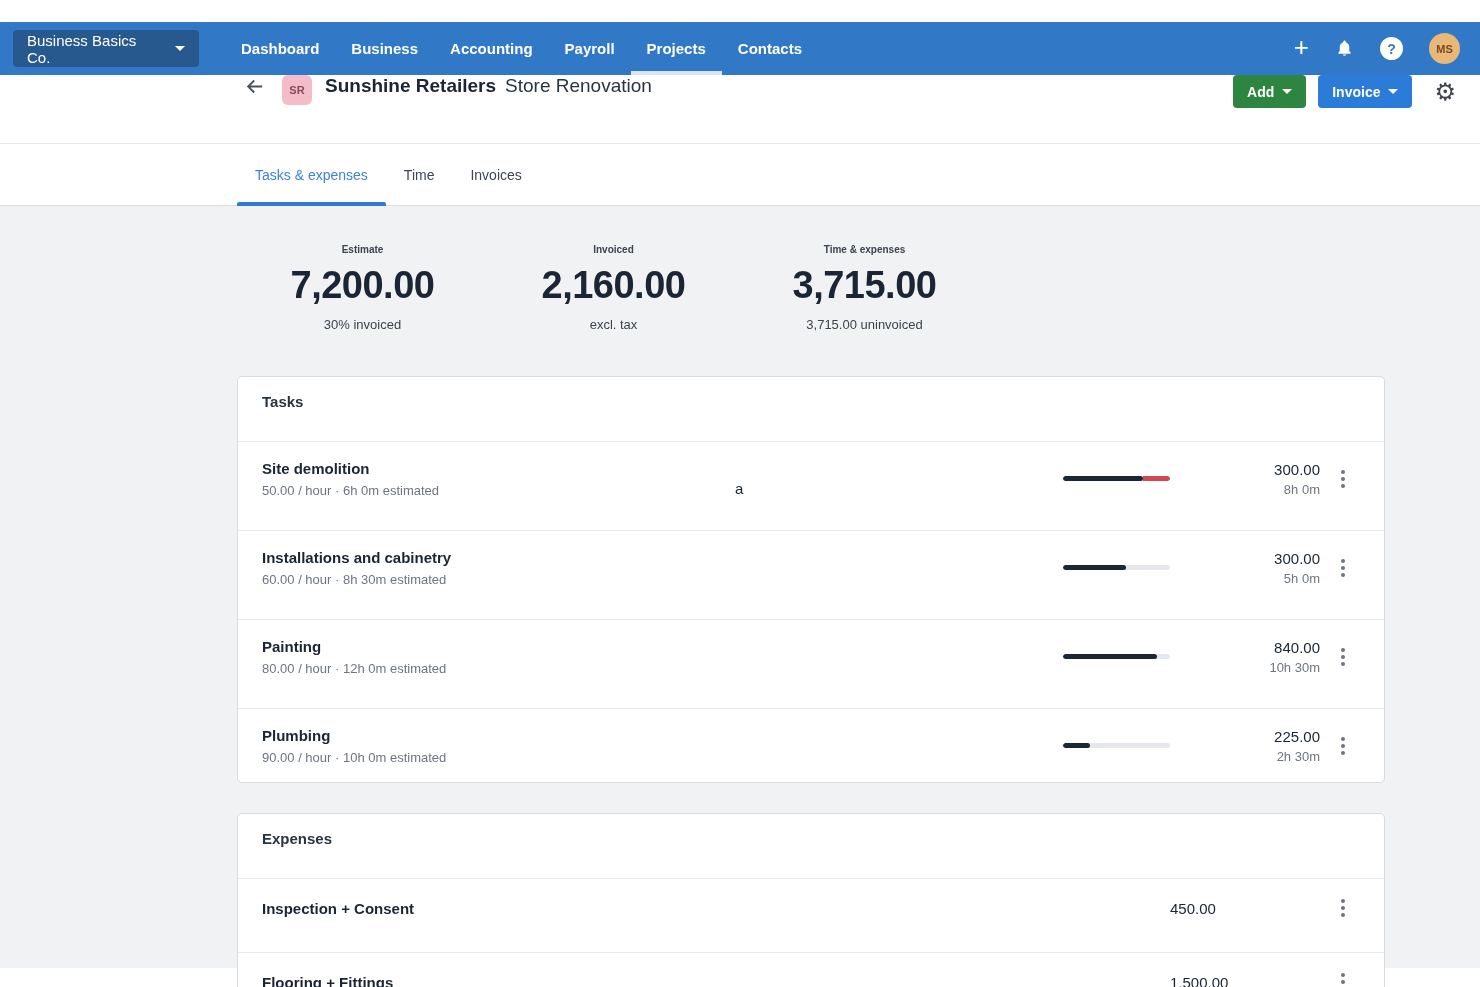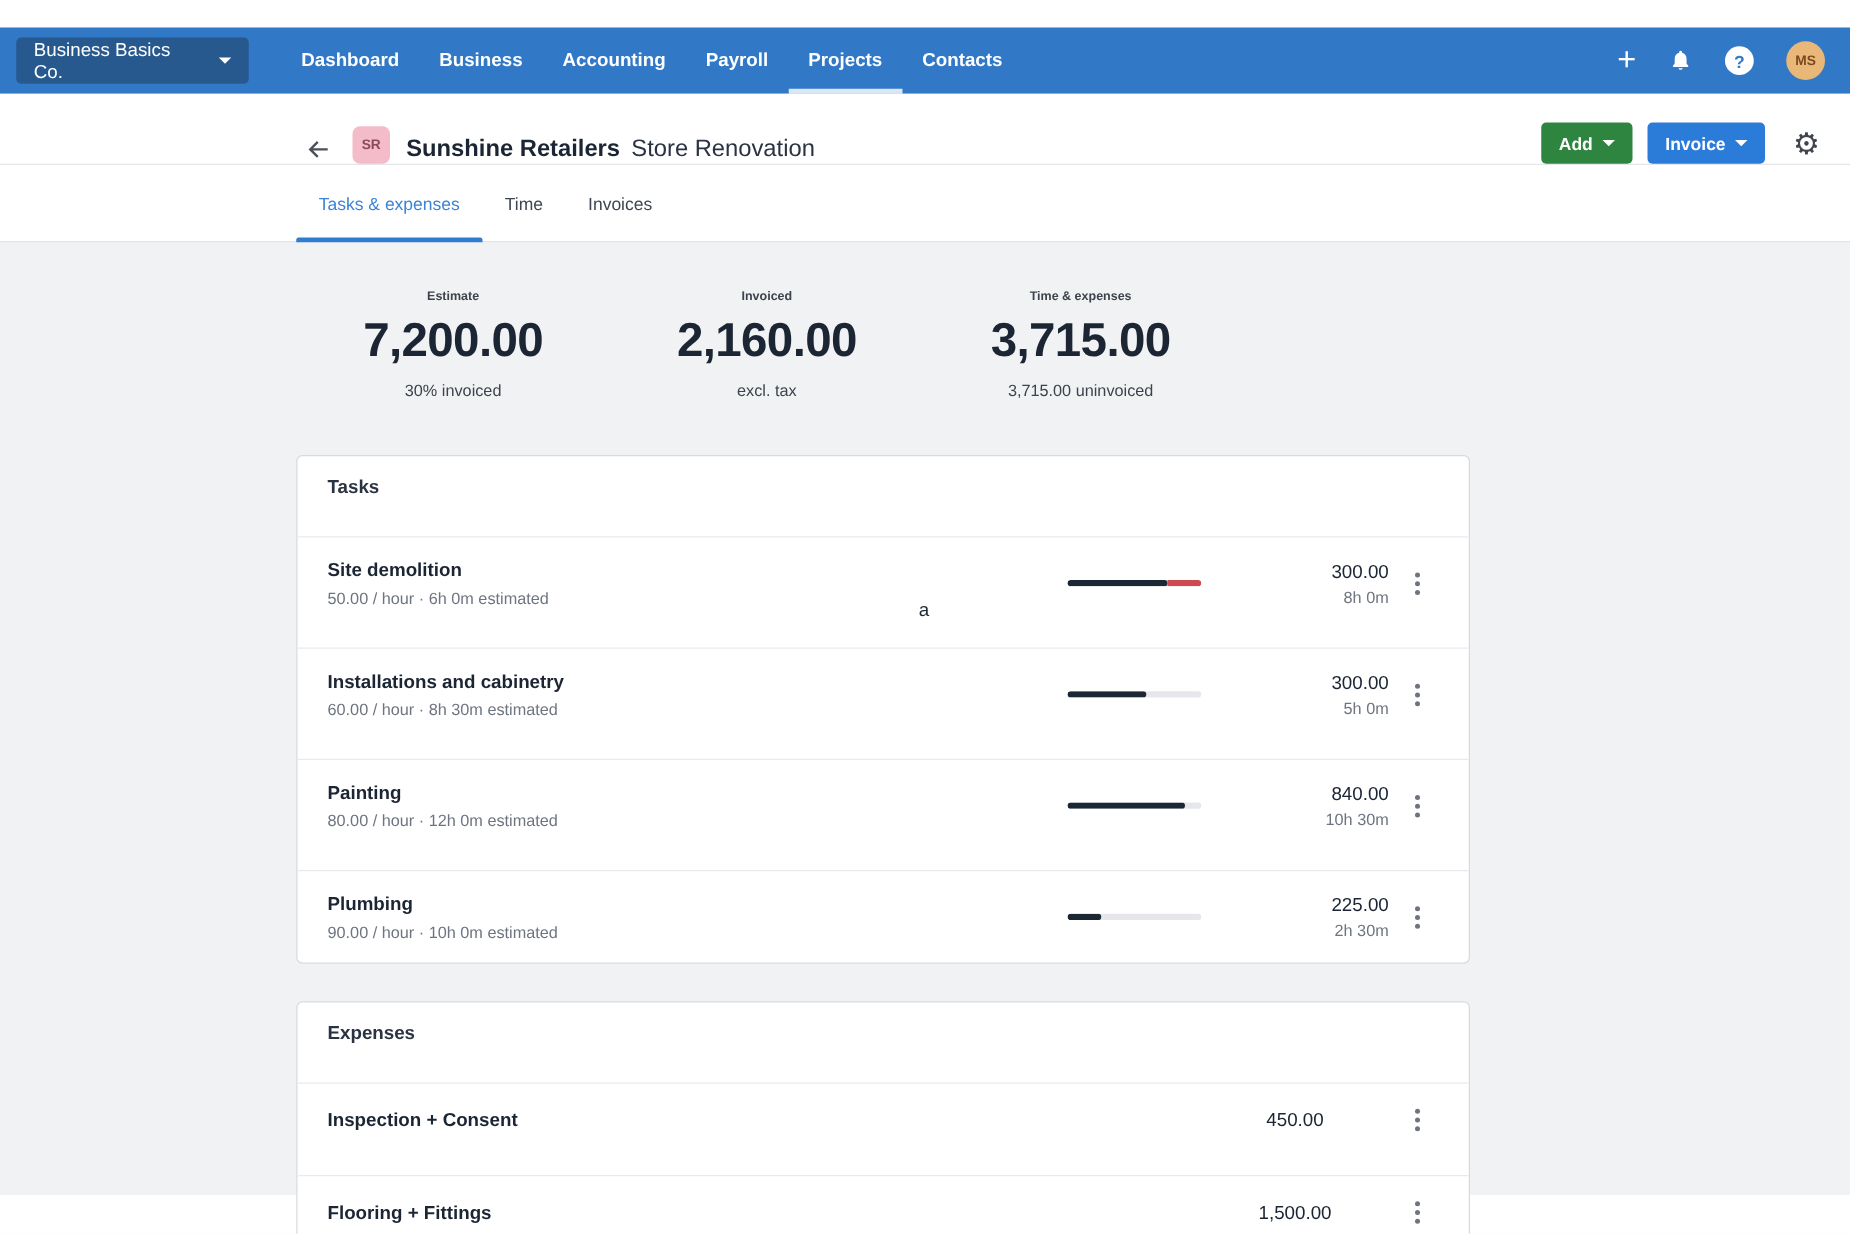--- a/index.html
+++ b/index.html
@@ -44,21 +44,21 @@
     align-items:center; justify-content:center; cursor:pointer;
   }
   .avatar {
     width:31px; height:31px; border-radius:50%; background:#e9b777;
     color:#7a4b22; font-size:11px; font-weight:bold; display:flex;
     align-items:center; justify-content:center; cursor:pointer;
   }
 
   
   .project-header {
-    height:57px; background:#ffffff; display:flex; align-items:flex-end;
+    height:69px; background:#ffffff; display:flex; align-items:flex-start;
     padding:0 24px 0 243px; border-bottom:1px solid #e3e6ea; position:relative;
   }
   .back-btn { cursor:pointer; display:flex; margin-right:16px; }
   .sr-badge {
     width:30px; height:30px; border-radius:6px; background:#f3bcc8;
     color:#8a4a57; font-size:11px; font-weight:bold; display:flex;
     align-items:center; justify-content:center; margin-right:13px;
   }
   .title-contact { font-size:19px; font-weight:bold; color:#1b2533; }
   .title-project { font-size:19px; color:#2a3342; margin-left:9px; }
@@ -94,21 +94,21 @@
   .content { background:#f1f2f4; height:762px; padding-top:38px; position:relative; }
   .bottom-strip { height:19px; background:#ffffff; }
 
   .summary { display:flex; width:1004px; margin:0 auto 0 237px; }
   .summary-col { width:251px; text-align:center; }
   .summary-label { font-size:10px; font-weight:bold; color:#3c434d; }
   .summary-value { font-size:38px; font-weight:bold; color:#1b2533; letter-spacing:-0.5px; margin:9px 0 10px; }
   .summary-sub { font-size:13px; color:#3c434d; }
 
   .card {
-    width:939px; margin-left:237px; background:#ffffff;
+    width:1148px; margin-left:237px; background:#ffffff;
     border:1px solid #d7dbe0; border-radius:5px;
   }
   .card-tasks { margin-top:44px; }
   .card-expenses { margin-top:30px; }
   .card-header {
     padding:16px 24px; font-size:15px; font-weight:bold; color:#2a3342;
   }
   .row { border-top:1px solid #e8eaee; display:flex; align-items:center; padding:14px 24px;margin-top:15px; }
   .task-row { min-height:74px; }
   .expense-row { min-height:53px; }
@@ -116,21 +116,21 @@
   .row-name { font-size:15px; font-weight:bold; color:#1b2533; }
   .row-detail { font-size:13px; color:#6e7580; margin-top:6px; }
 
   .bar { width:107px; height:5px; border-radius:3px; background:#e5e7ea; display:flex; overflow:hidden; }
   .bar-fill { height:5px; background:#1d2734; border-radius:3px; }
   .bar-overrun { height:5px; background:#ce4a52; border-radius:0 3px 3px 0; }
 
   .row-amounts { width:150px; text-align:right; }
   .row-amount { font-size:15px; color:#1b2533; }
   .row-time { font-size:13px; color:#6e7580; margin-top:4px; }
-  .expense-amount { width:150px; text-align:center; font-size:15px; color:#1b2533; }
+  .expense-amount { width:150px; text-align:left; font-size:15px; color:#1b2533; }
 
   .kebab-btn {
     width:34px; display:flex; justify-content:center; align-items:center;
     cursor:pointer; align-self:center; height:30px; margin-left:6px;
   }
   .kebab-dots {
     width:4px; height:4px; border-radius:50%; background:#6d7480;
     box-shadow:0 -7px 0 #6d7480, 0 7px 0 #6d7480;
   }
 

